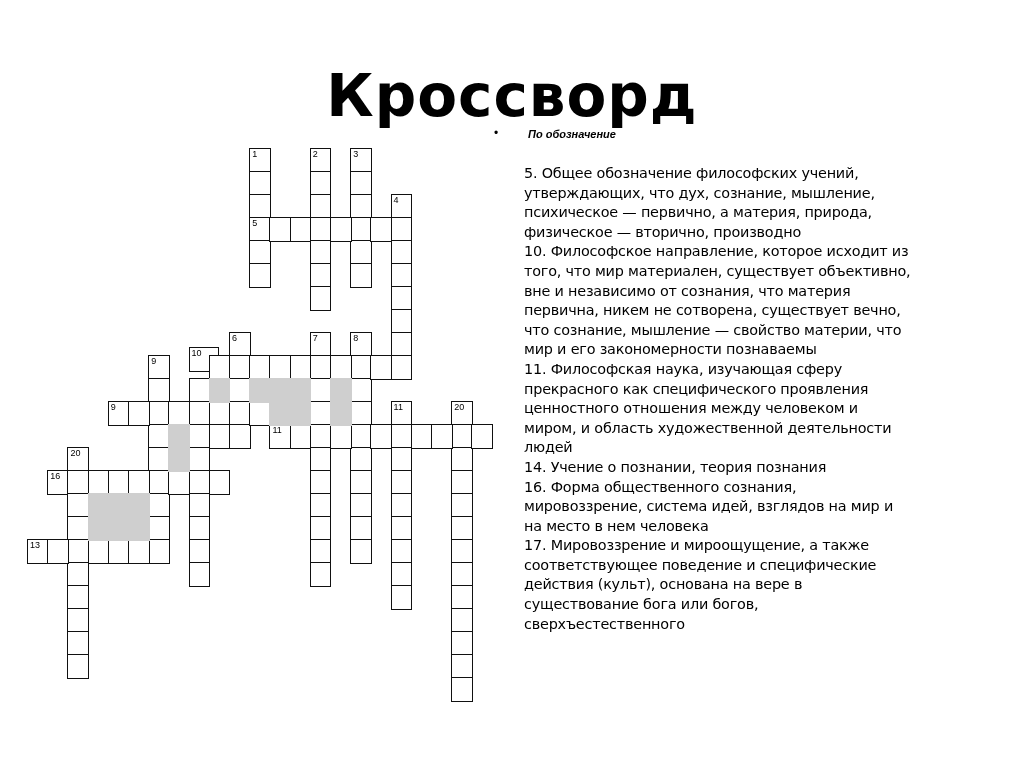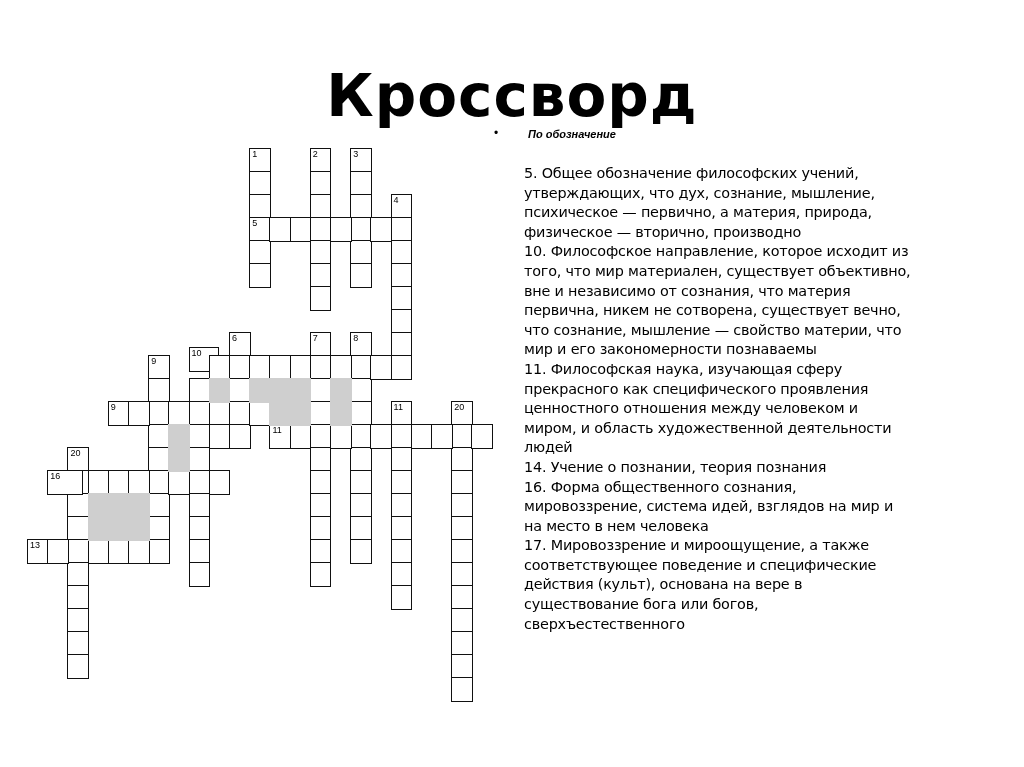--- a/index.html
+++ b/index.html
@@ -171,21 +171,21 @@
     </div>
     <div class="cell" style="left: 67.4px; top: 470px; width: 21.7px; height: 24.5px;"></div>
     <div class="cell" style="left: 67.4px; top: 493px; width: 21.7px; height: 24.5px;"></div>
     <div class="cell" style="left: 67.4px; top: 516px; width: 21.7px; height: 24.5px;"></div>
     <div class="cell" style="left: 67.4px; top: 539px; width: 21.7px; height: 24.5px;"></div>
     <div class="cell" style="left: 67.4px; top: 562px; width: 21.7px; height: 24.5px;"></div>
     <div class="cell" style="left: 67.4px; top: 585px; width: 21.7px; height: 24.5px;"></div>
     <div class="cell" style="left: 67.4px; top: 608px; width: 21.7px; height: 24.5px;"></div>
     <div class="cell" style="left: 67.4px; top: 631px; width: 21.7px; height: 24.5px;"></div>
     <div class="cell" style="left: 67.4px; top: 654px; width: 21.7px; height: 24.5px;"></div>
-    <div class="cell" style="left: 47.2px; top: 470px; width: 36px; height: 24.5px;">
+    <div class="cell" style="left: 47.2px; top: 470px; width: 21px; height: 24.5px;">
       <span class="num">16</span>
     </div>
     <div class="cell" style="left: 87.6px; top: 470px; width: 21.7px; height: 24.5px;"></div>
     <div class="cell" style="left: 107.8px; top: 470px; width: 21.7px; height: 24.5px;"></div>
     <div class="cell" style="left: 128px; top: 470px; width: 21.7px; height: 24.5px;"></div>
     <div class="cell" style="left: 168.4px; top: 470px; width: 21.7px; height: 24.5px;"></div>
     <div class="cell" style="left: 208.8px; top: 470px; width: 21.7px; height: 24.5px;"></div>
     <div class="cell" style="left: 27px; top: 539px; width: 21.7px; height: 24.5px;">
       <span class="num">13</span>
     </div>

